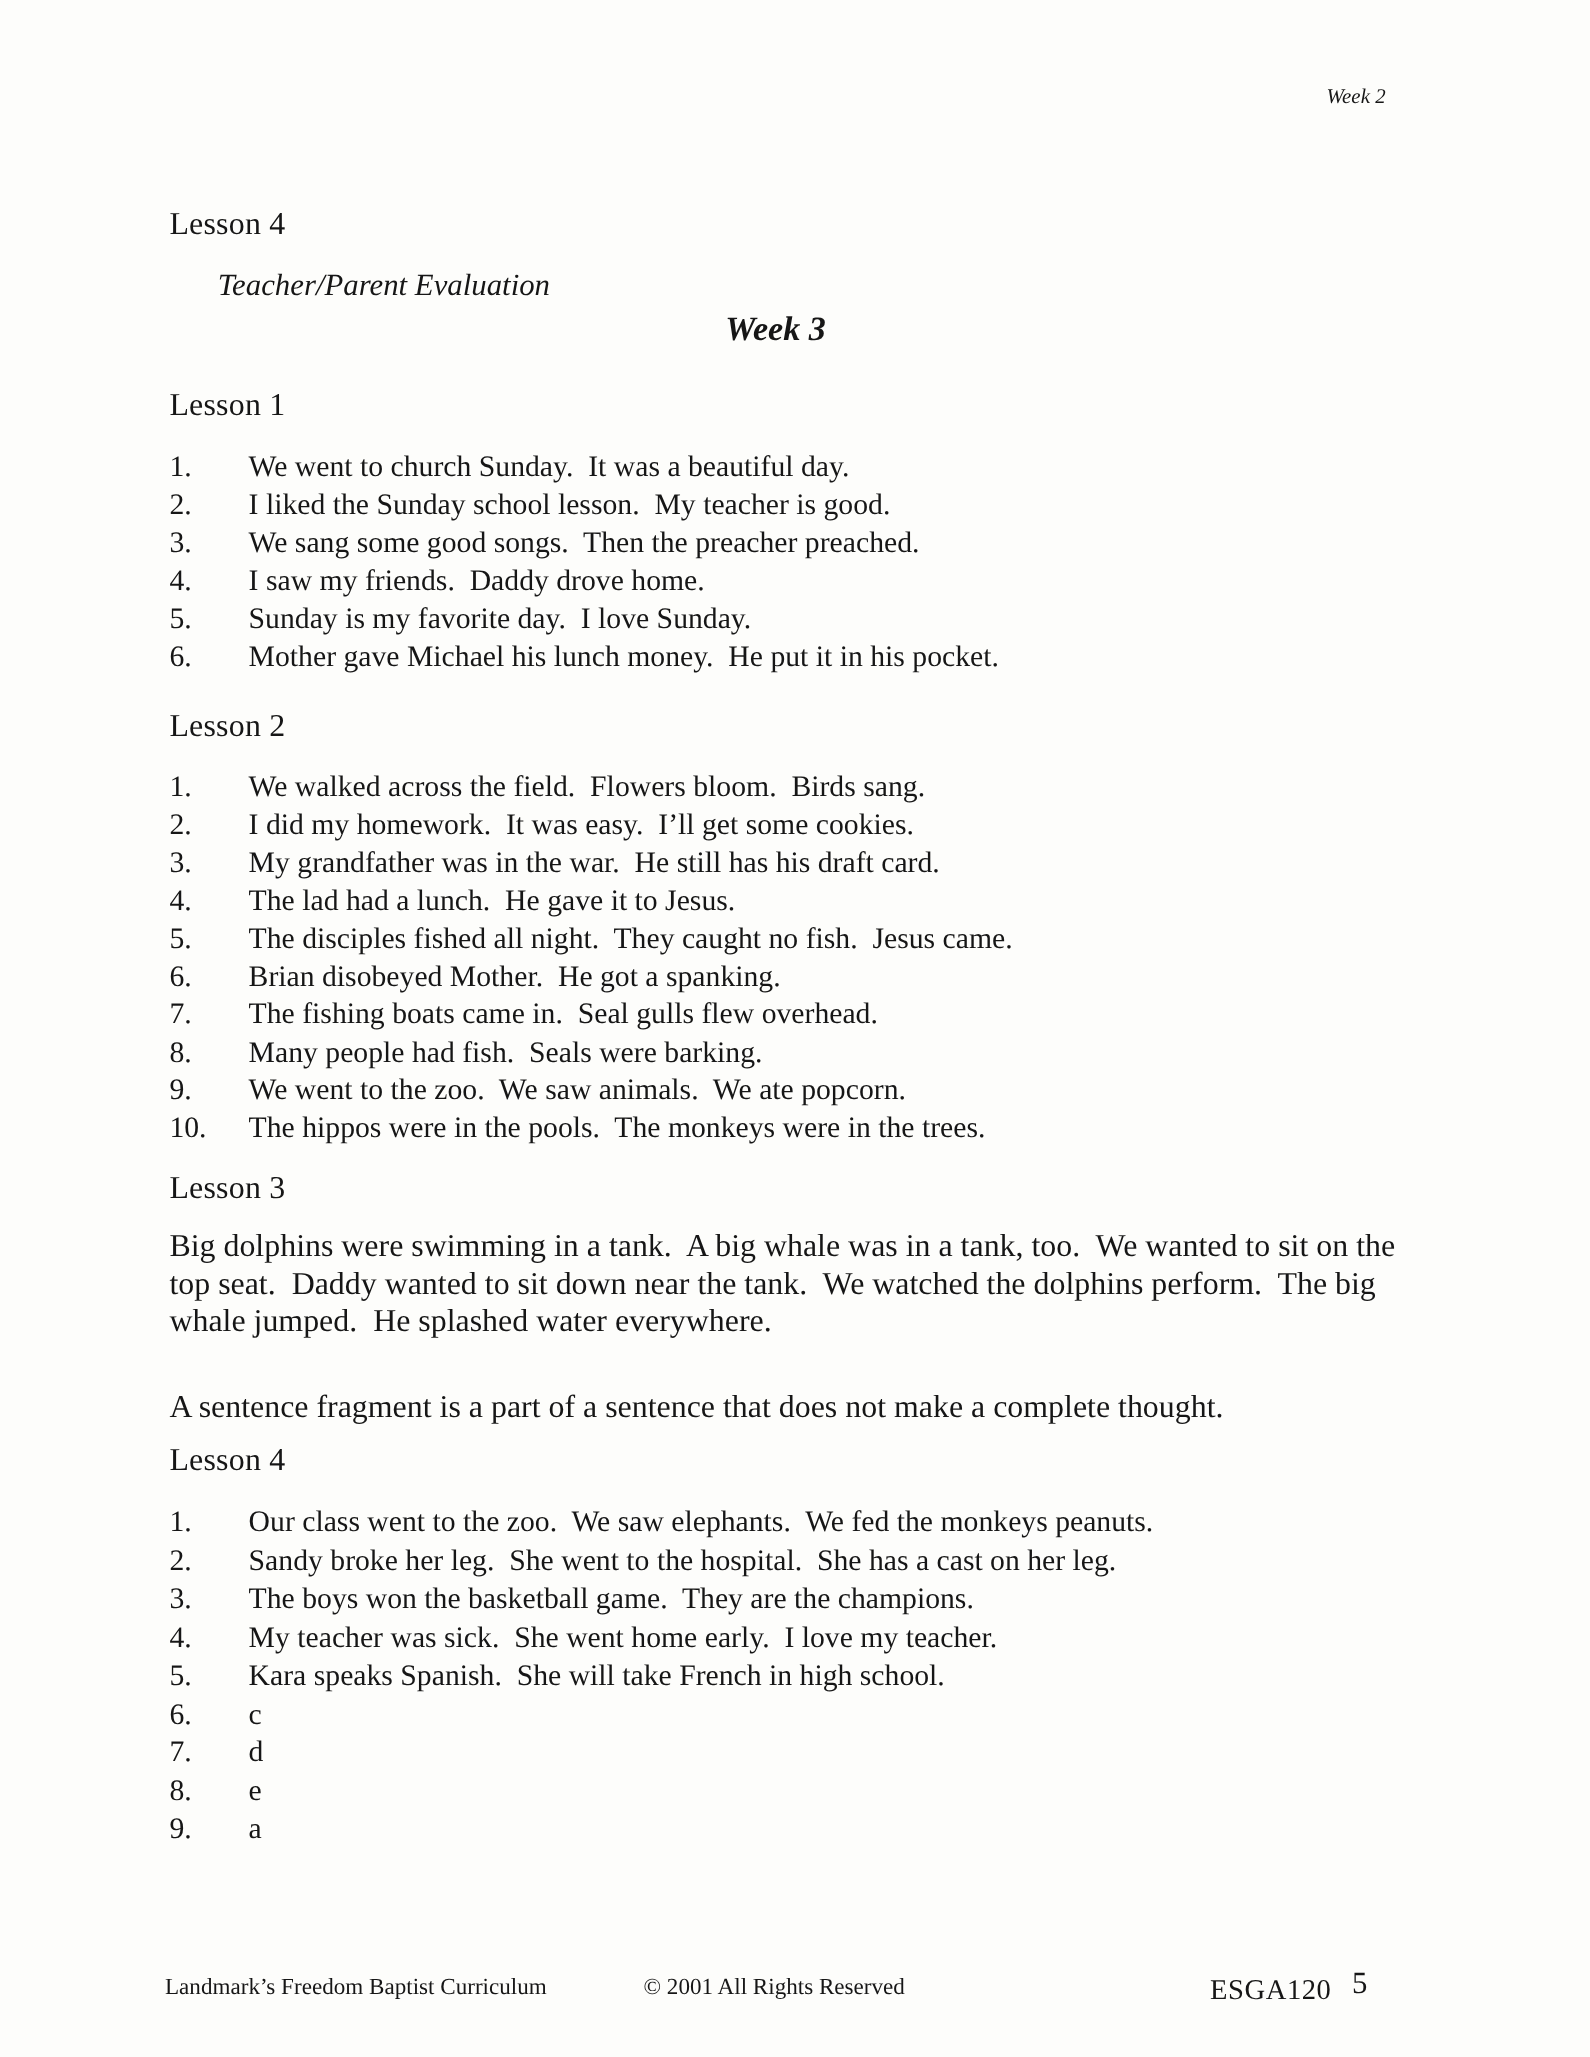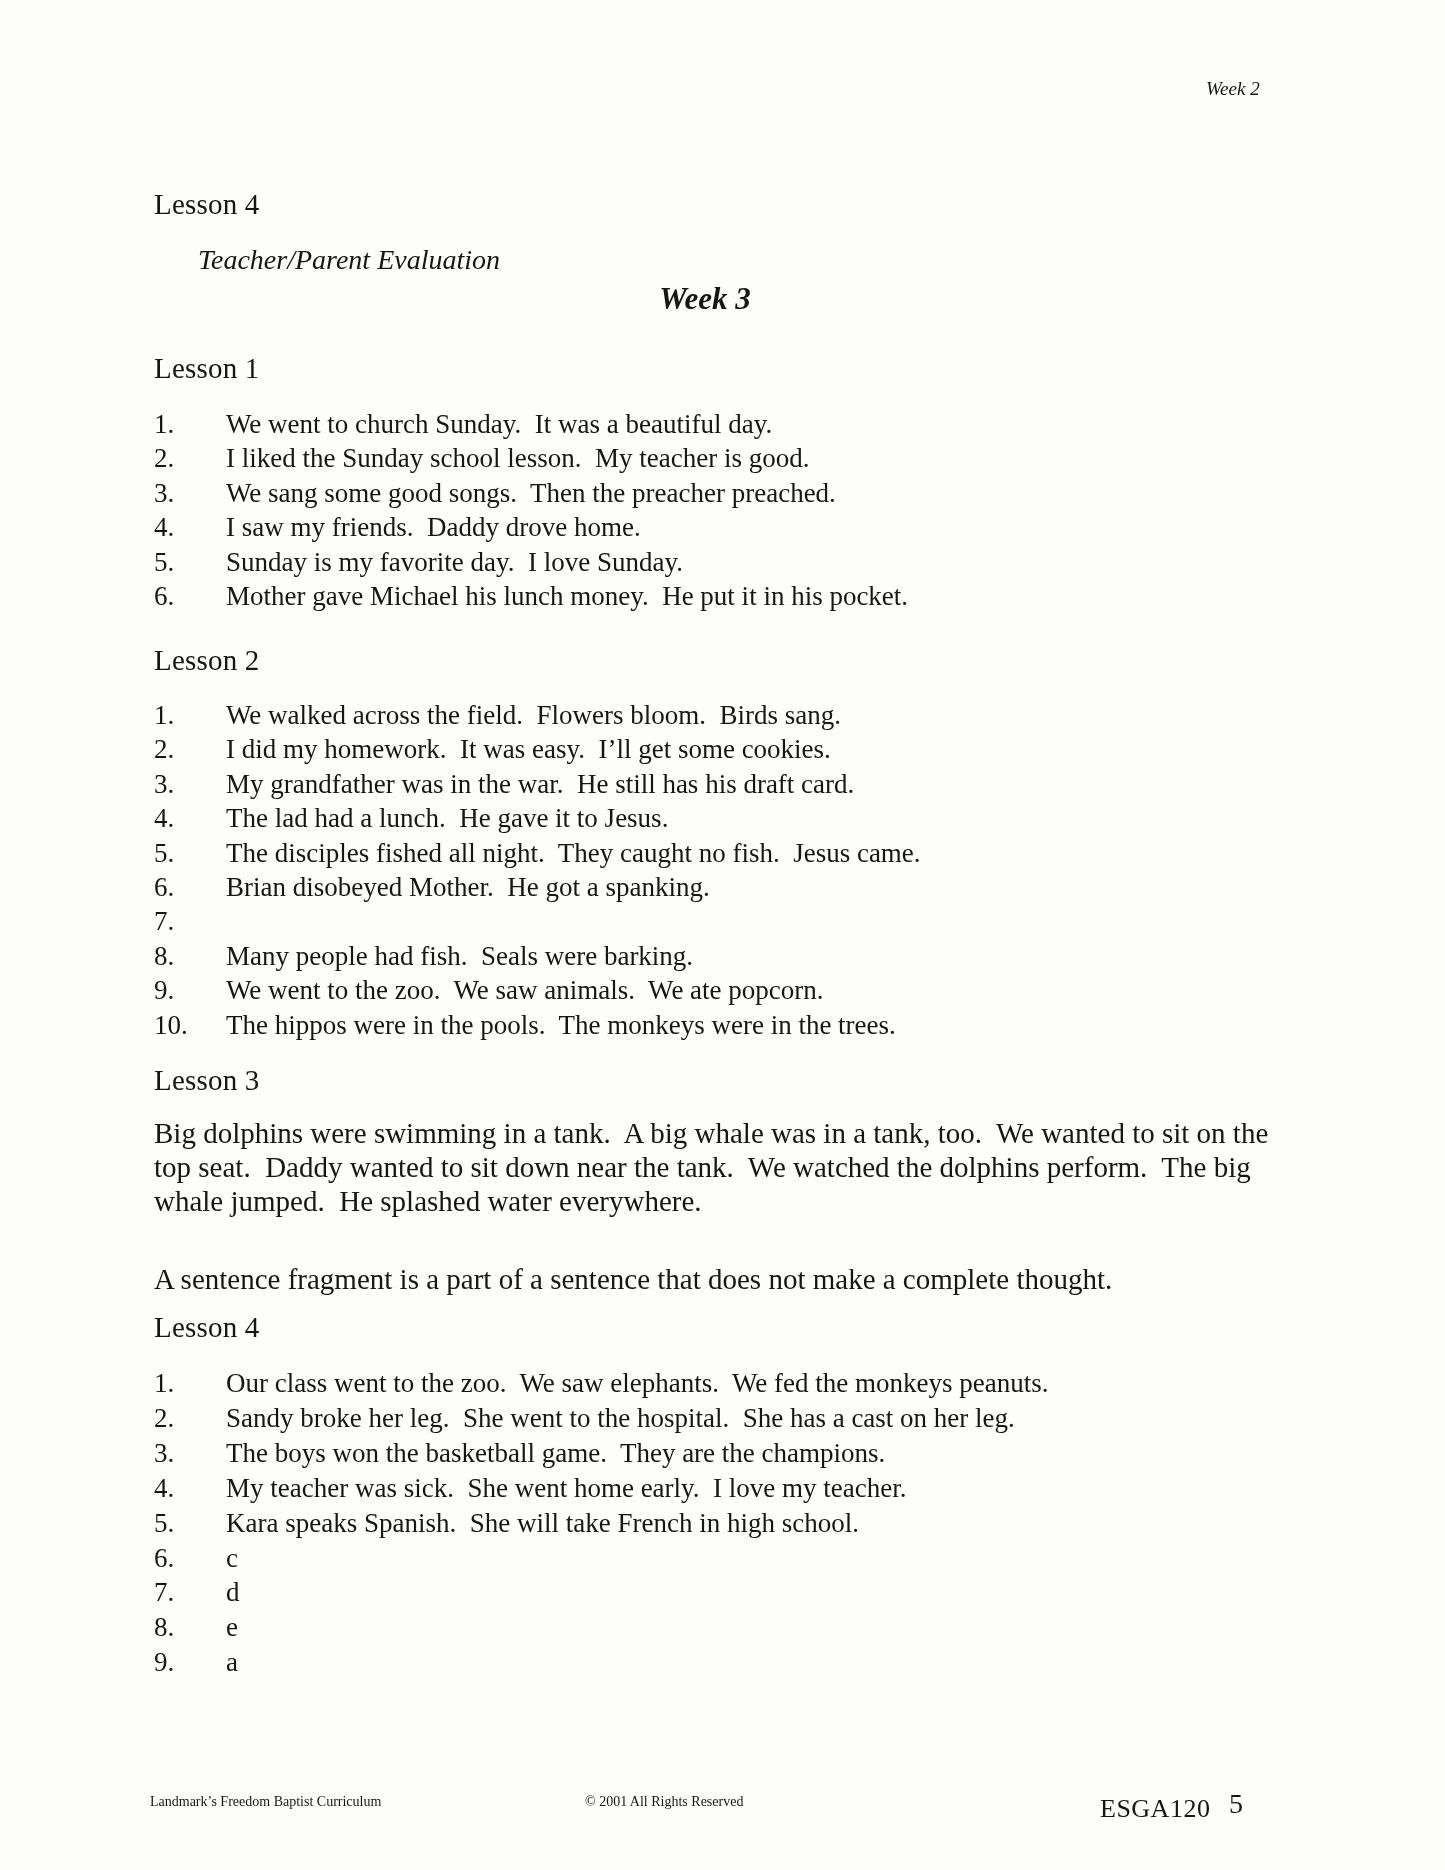--- a/index.html
+++ b/index.html
@@ -70,21 +70,21 @@
     position: absolute;
     left: 154px;
     width: 1160px;
     font-size: 29px;
     line-height: 34.2px;
     white-space: pre-wrap;
   }
   .footer-item {
     position: absolute;
     top: 1794px;
-    font-size: 14px;
+    font-size: 21px;
   }
   .footer-publisher { left: 150px; }
   .footer-copyright { left: 585px; }
   .footer-code { left: 1100px; font-size: 26px; letter-spacing: 0.5px; }
   .footer-pagenum { left: 1229px; top: 1788px; font-size: 28px; }
 </style>
 </head>
 <body>
 
 <div class="page">
@@ -145,20 +145,21 @@
     <div class="ans-item">
         <span class="num">5.</span>
         <span class="txt">The disciples fished all night.  They caught no fish.  Jesus came.</span>
       </div>
     <div class="ans-item">
         <span class="num">6.</span>
         <span class="txt">Brian disobeyed Mother.  He got a spanking.</span>
       </div>
     <div class="ans-item">
         <span class="num">7.</span>
+        <span class="txt">The fishing boats came in.  Seal gulls flew overhead.</span>
       </div>
     <div class="ans-item">
         <span class="num">8.</span>
         <span class="txt">Many people had fish.  Seals were barking.</span>
       </div>
     <div class="ans-item">
         <span class="num">9.</span>
         <span class="txt">We went to the zoo.  We saw animals.  We ate popcorn.</span>
       </div>
     <div class="ans-item">

